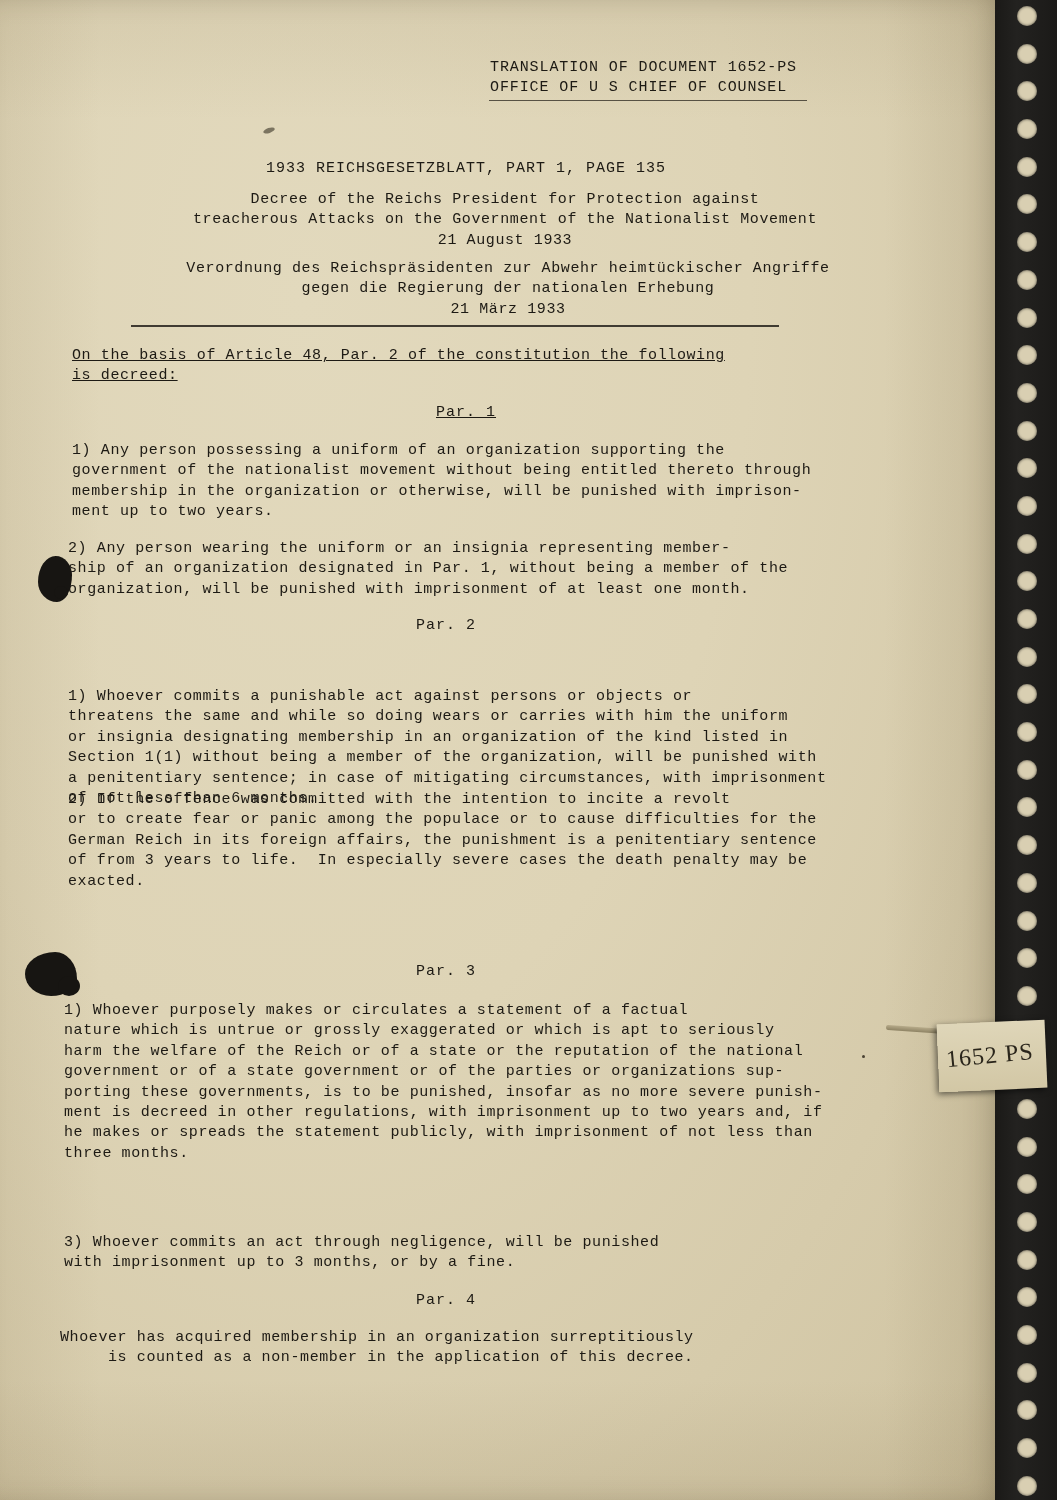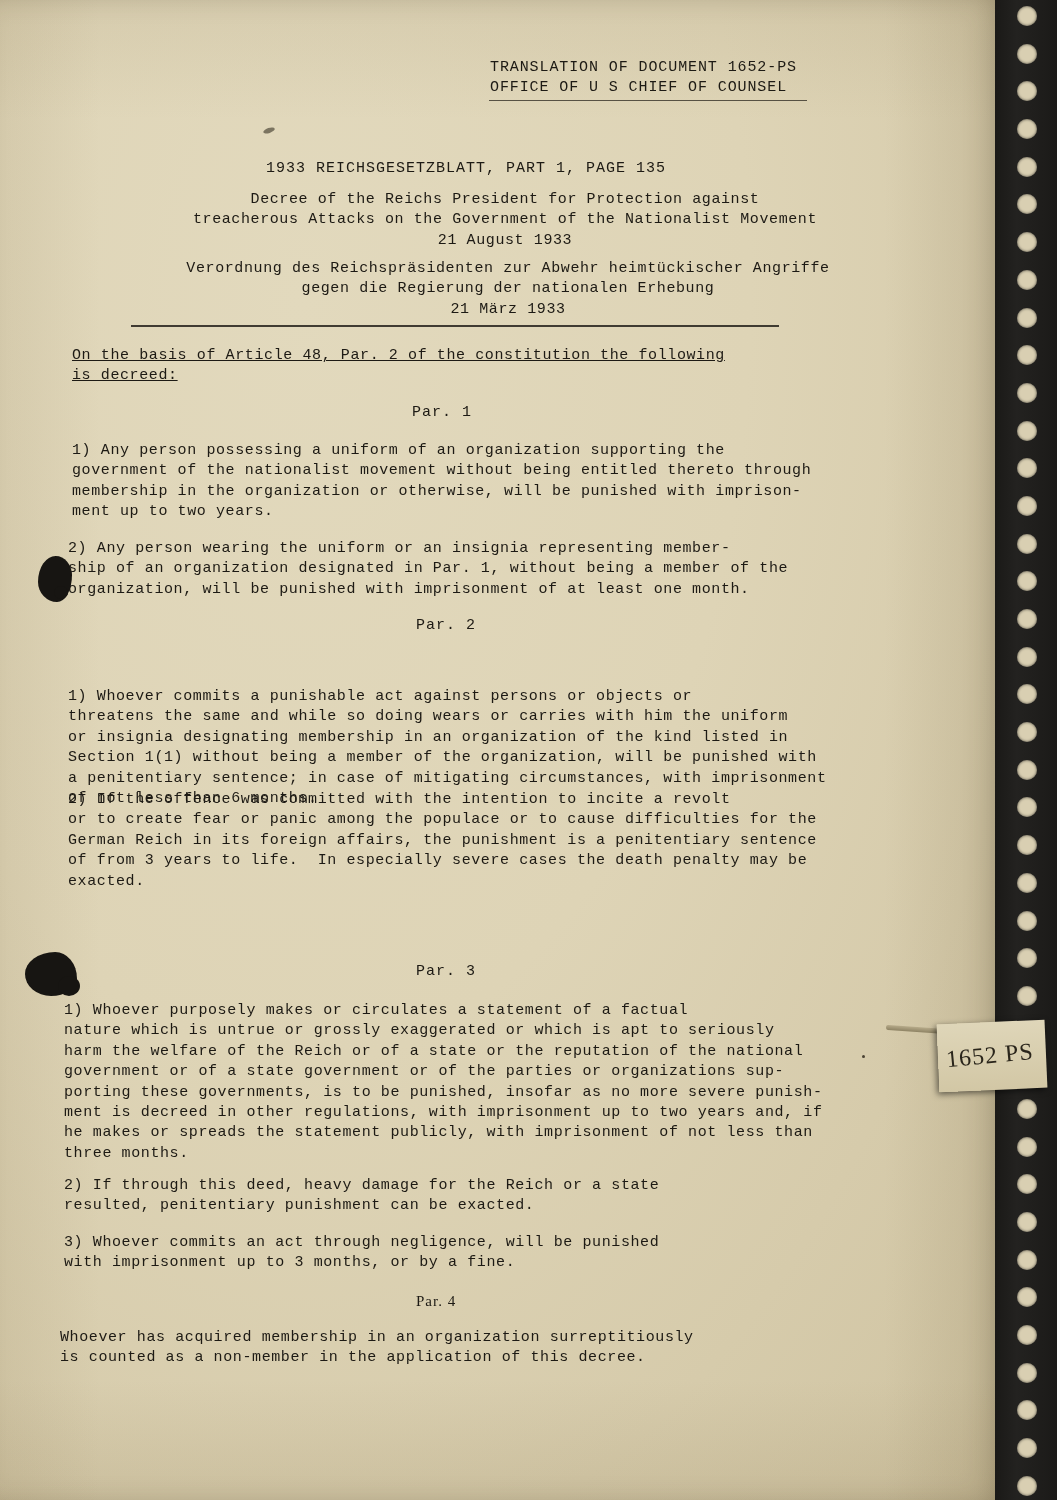--- a/index.html
+++ b/index.html
@@ -116,33 +116,33 @@
     position: absolute;
     top: 325px;
     left: 131px;
     width: 648px;
     height: 2px;
     background: #23201a;
     opacity: 0.85;
   }
 
   .p-intro { top: 346px; left: 72px; text-decoration: underline; }
-  .h-par1  { top: 403px; left: 412px; letter-spacing: 1px; }
+  .h-par1  { top: 403px; left: 436px; letter-spacing: 1px; text-decoration: underline; }
   .p1-1    { top: 441px; left: 72px; }
   .p1-2    { top: 539px; left: 68px; }
   .h-par2  { top: 616px; left: 416px; letter-spacing: 1px; }
   .p2-1    { top: 687px; left: 68px; }
   .p2-2    { top: 790px; left: 68px; }
   .p2-3    { top: 905px; left: 68px; }
   .h-par3  { top: 962px; left: 416px; letter-spacing: 1px; }
   .p3-1    { top: 1001px; left: 64px; }
   .p3-2    { top: 1176px; left: 64px; }
   .p3-3    { top: 1233px; left: 64px; }
-  .h-par4  { top: 1291px; left: 416px; letter-spacing: 1px; font-family: Liberation Serif, serif; }
-  .p4      { top: 1328px; left: 60px; }
+  .h-par4  { top: 1291px; left: 416px; letter-spacing: 1px; }
+  .p4      { top: 1328px; left: 60px; text-align: right; }
 
   
   .blot {
     position: absolute;
     background: #171512;
     border-radius: 52% 48% 44% 56% / 56% 42% 58% 44%;
     filter: blur(0.3px);
   }
   .blot-1 { left: 38px; top: 556px; width: 34px; height: 46px; }
   .blot-1:after {
@@ -308,22 +308,20 @@
 
     <div class="blk h-par3">Par. 3</div>
     <div class="blk p3-1">1) Whoever purposely makes or circulates a statement of a factual
 nature which is untrue or grossly exaggerated or which is apt to seriously
 harm the welfare of the Reich or of a state or the reputation of the national
 government or of a state government or of the parties or organizations sup-
 porting these governments, is to be punished, insofar as no more severe punish-
 ment is decreed in other regulations, with imprisonment up to two years and, if
 he makes or spreads the statement publicly, with imprisonment of not less than
 three months.</div>
-    <div class="blk p3-2">2) If through this deed, heavy damage for the Reich or a state
-resulted, penitentiary punishment can be exacted.</div>
     <div class="blk p3-3">3) Whoever commits an act through negligence, will be punished
 with imprisonment up to 3 months, or by a fine.</div>
 
     <div class="blk h-par4">Par. 4</div>
     <div class="blk p4">Whoever has acquired membership in an organization surreptitiously
 is counted as a non-member in the application of this decree.</div>
 
   </div>
 
   <div class="smudge"></div>

